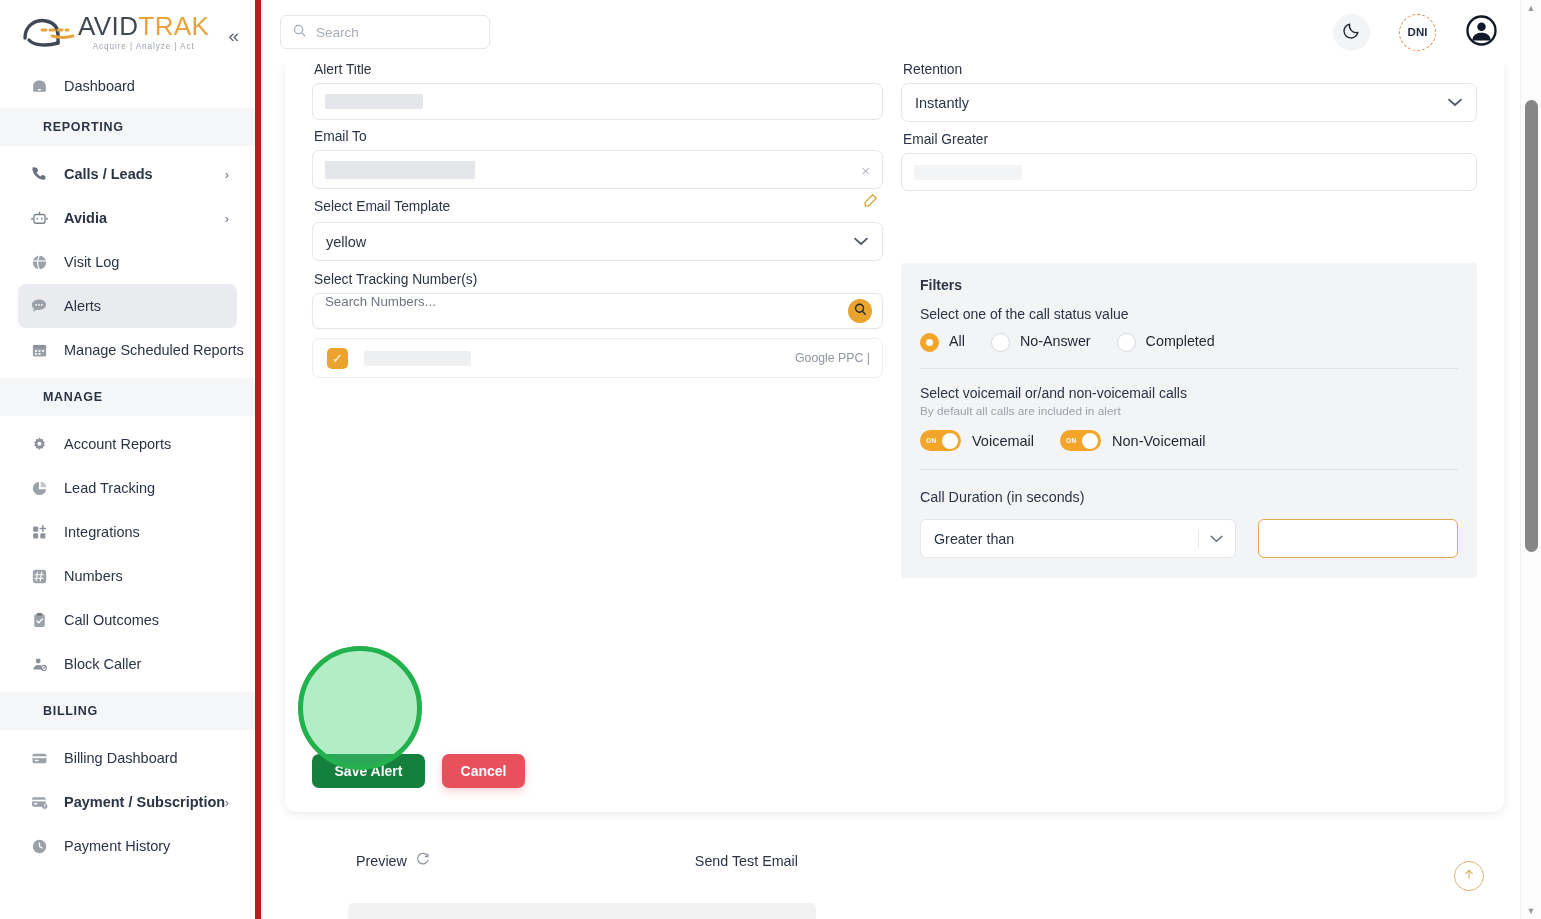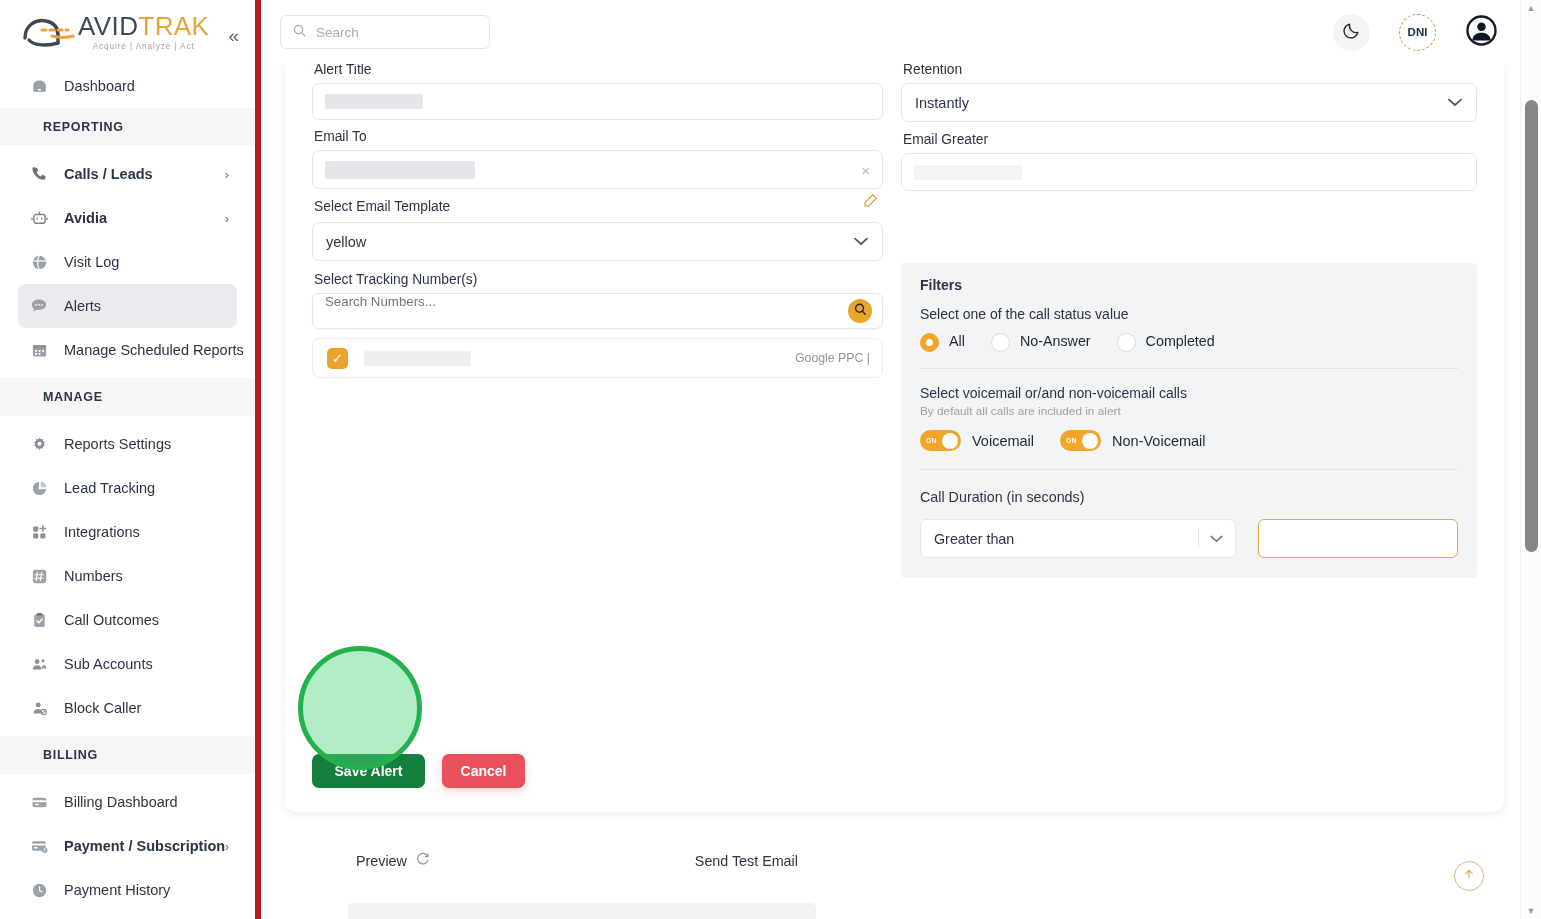--- a/index.html
+++ b/index.html
@@ -331,21 +331,21 @@
   <div class="nav-section" style="margin-top:6px">MANAGE</div>
   <div class="nav-gap"></div>
 
   <div class="nav-item">
     <span class="ico">
       <svg width="19" height="19" viewBox="0 0 24 24" fill="#8b929c">
         <path d="M12 3.2 L13.6 5.4 L16.3 4.9 L16.4 7.6 L18.9 8.7 L17.4 11 L18.9 13.3 L16.4 14.4 L16.3 17.1 L13.6 16.6 L12 18.8 L10.4 16.6 L7.7 17.1 L7.6 14.4 L5.1 13.3 L6.6 11 L5.1 8.7 L7.6 7.6 L7.7 4.9 L10.4 5.4 Z"></path>
         <circle cx="12" cy="11" r="2.6" fill="#ffffff"></circle>
       </svg>
     </span>
-    <span class="lbl">Reports Settings</span>
+    <span class="lbl">Account Reports</span>
   </div>
 
   <div class="nav-item">
     <span class="ico">
       <svg width="19" height="19" viewBox="0 0 24 24" fill="#9aa1a9">
         <path d="M11.2 3.6 A8.4 8.4 0 1 0 20.4 12.8 L11.2 12.8 Z"></path>
         <path d="M13.6 3.2 A8.4 8.4 0 0 1 20.8 10.4 L13.6 10.4 Z" fill="#c3c8ce"></path>
       </svg>
     </span>
     <span class="lbl">Lead Tracking</span>
@@ -377,31 +377,20 @@
     <span class="ico">
       <svg width="19" height="19" viewBox="0 0 24 24">
         <rect x="5.4" y="4.2" width="13.2" height="16" rx="2.2" fill="#9aa1a9"></rect>
         <rect x="8.6" y="2.6" width="6.8" height="3.4" rx="1.2" fill="#72787f"></rect>
         <path d="M8.8 12.6 L11 14.8 L15.6 10" stroke="#fff" stroke-width="1.7" fill="none" stroke-linecap="round"></path>
       </svg>
     </span>
     <span class="lbl">Call Outcomes</span>
   </div>
 
-  <div class="nav-item">
-    <span class="ico">
-      <svg width="19" height="19" viewBox="0 0 24 24" fill="#8b929c">
-        <circle cx="9" cy="8.4" r="3.1"></circle>
-        <path d="M3.4 18.4 C3.4 14.9 5.9 13 9 13 C12.1 13 14.6 14.9 14.6 18.4 Z"></path>
-        <circle cx="16.4" cy="7.2" r="1.9"></circle>
-        <path d="M14.2 17 C15.4 17 19.6 17 20.6 17 C20.6 14.4 18.9 12.6 16.4 12.6"></path>
-      </svg>
-    </span>
-    <span class="lbl">Sub Accounts</span>
-  </div>
 
   <div class="nav-item">
     <span class="ico">
       <svg width="19" height="19" viewBox="0 0 24 24" fill="#8b929c">
         <circle cx="10.4" cy="7.6" r="3.1"></circle>
         <path d="M4.4 18.4 C4.4 14.6 7 12.6 10.4 12.6 C12 12.6 13.5 13 14.6 13.9 L14.6 18.4 Z"></path>
         <circle cx="17.4" cy="16.4" r="3.2" fill="none" stroke="#8b929c" stroke-width="1.5"></circle>
         <line x1="15.3" y1="18.5" x2="19.5" y2="14.3" stroke="#8b929c" stroke-width="1.5"></line>
       </svg>
     </span>

